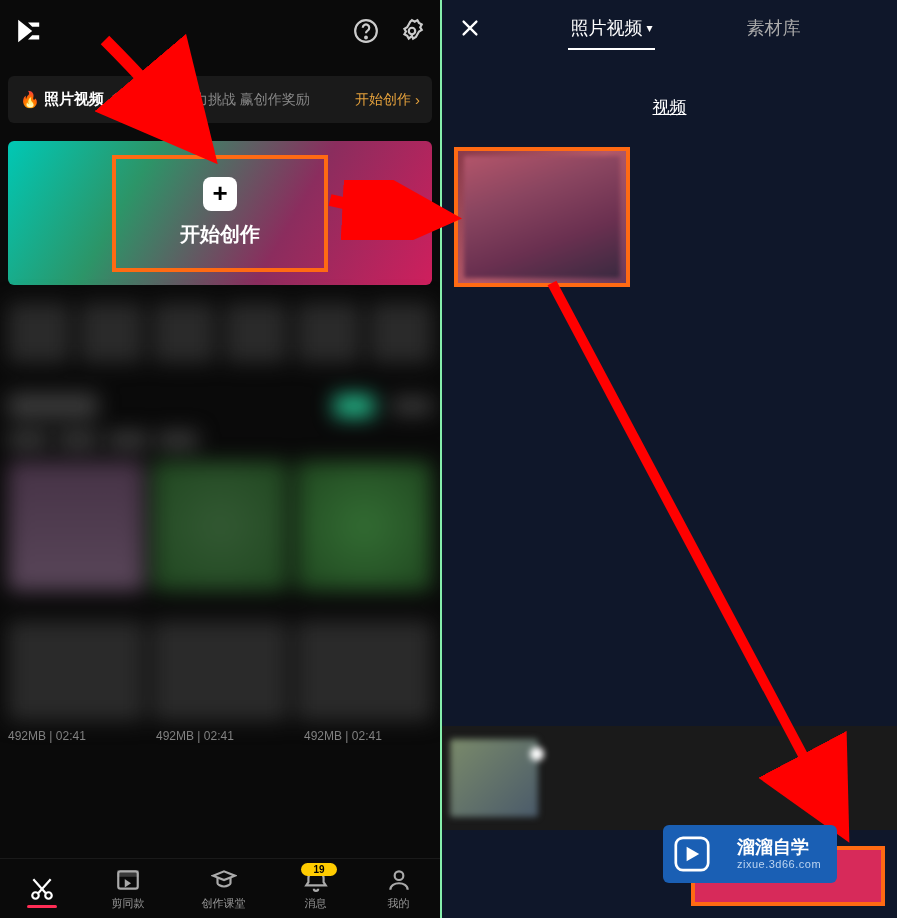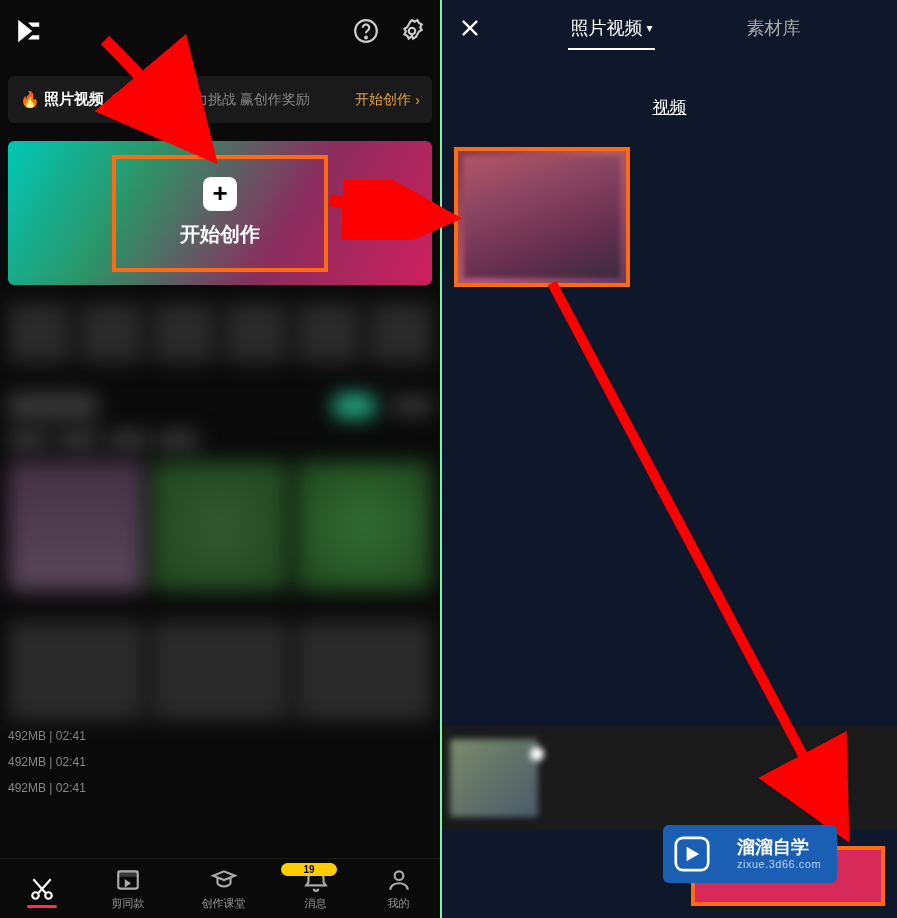--- a/index.html
+++ b/index.html
@@ -81,35 +81,35 @@
 .blur-text-row { display: flex; gap: 10px; margin: 30px 0 12px 0; align-items: center; }
 .blur-text { width: 70px; height: 22px; background: #3a3a3a; border-radius: 4px; }
 .blur-badge { width: 40px; height: 22px; background: #25b88a; border-radius: 3px; margin-left: auto; margin-right: 8px;}
 .blur-text-sm { width: 40px; height: 18px; background: #3a3a3a; border-radius: 3px; }
 .blur-gallery { display: flex; gap: 8px; margin-top: 10px; }
 .blur-gal-item { flex: 1; height: 130px; background: #2b3a2b; border-radius: 6px; filter: brightness(1.2); }
 .blur-gallery2 { display: flex; gap: 8px; margin-top: 30px;}
 .blur-gal-item2 { flex: 1; height: 100px; background: #2a2a2a; border-radius: 6px; }
 
 
-.gallery-meta { display: flex; gap: 12px; margin: 8px 8px 0 8px; flex-direction: column; }
+.gallery-meta { display: flex; gap: 20px; margin: 8px 8px 0 8px; }
 .meta-item { flex: 1; font-size: 12px; color: #888; }
 
 
 .bottom-nav {
   position: absolute; bottom: 0; left: 0; right: 0;
   height: 60px; background: #0a0a0a;
   display: flex; align-items: center; justify-content: space-around;
   border-top: 1px solid #1a1a1a;
 }
 .nav-item { display: flex; flex-direction: column; align-items: center; gap: 3px; cursor: pointer; position: relative; }
 .nav-item svg { width: 26px; height: 26px; }
 .nav-label { font-size: 11px; color: #999; }
 .nav-active-line { position: absolute; bottom: -6px; width: 30px; height: 2.5px; background: #ff2d55; border-radius: 2px; }
-.nav-badge { position: absolute; top: -4px; right: -8px; background: #ffcc00; color: #000; font-size: 10px; font-weight: 700; padding: 1px 22px; border-radius: 8px; }
+.nav-badge { position: absolute; top: -4px; right: -8px; background: #ffcc00; color: #000; font-size: 10px; font-weight: 700; padding: 1px 12px; border-radius: 8px; }
 
 
 .right-header { display: flex; align-items: center; height: 56px; padding: 0 12px; }
 .close-btn { width: 32px; height: 32px; display: flex; align-items: center; justify-content: center; cursor: pointer; }
 .close-btn svg { width: 22px; height: 22px; }
 .right-tabs { flex: 1; display: flex; align-items: center; justify-content: center; gap: 90px; }
 .right-tab { font-size: 18px; color: #aaa; cursor: pointer; padding: 12px 2px; position: relative; display: flex; align-items: center; gap: 4px;}
 .right-tab.active { color: #fff; }
 .right-tab.active::after { content:""; position:absolute; bottom: 2px; left:0; right:0; height:2px; background:#fff; }
 

